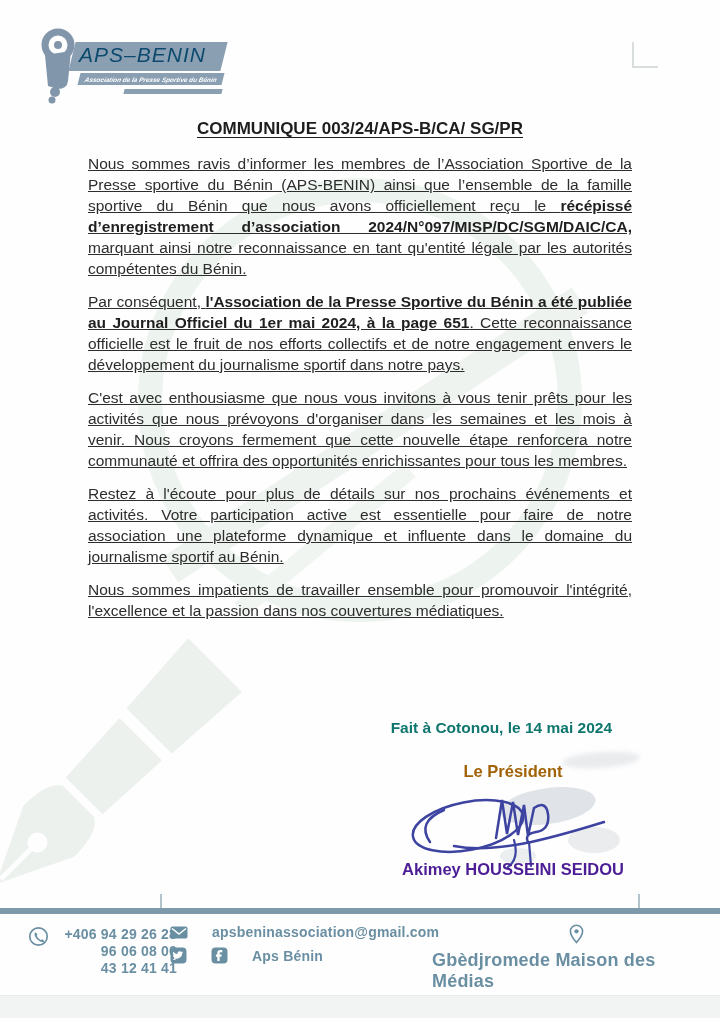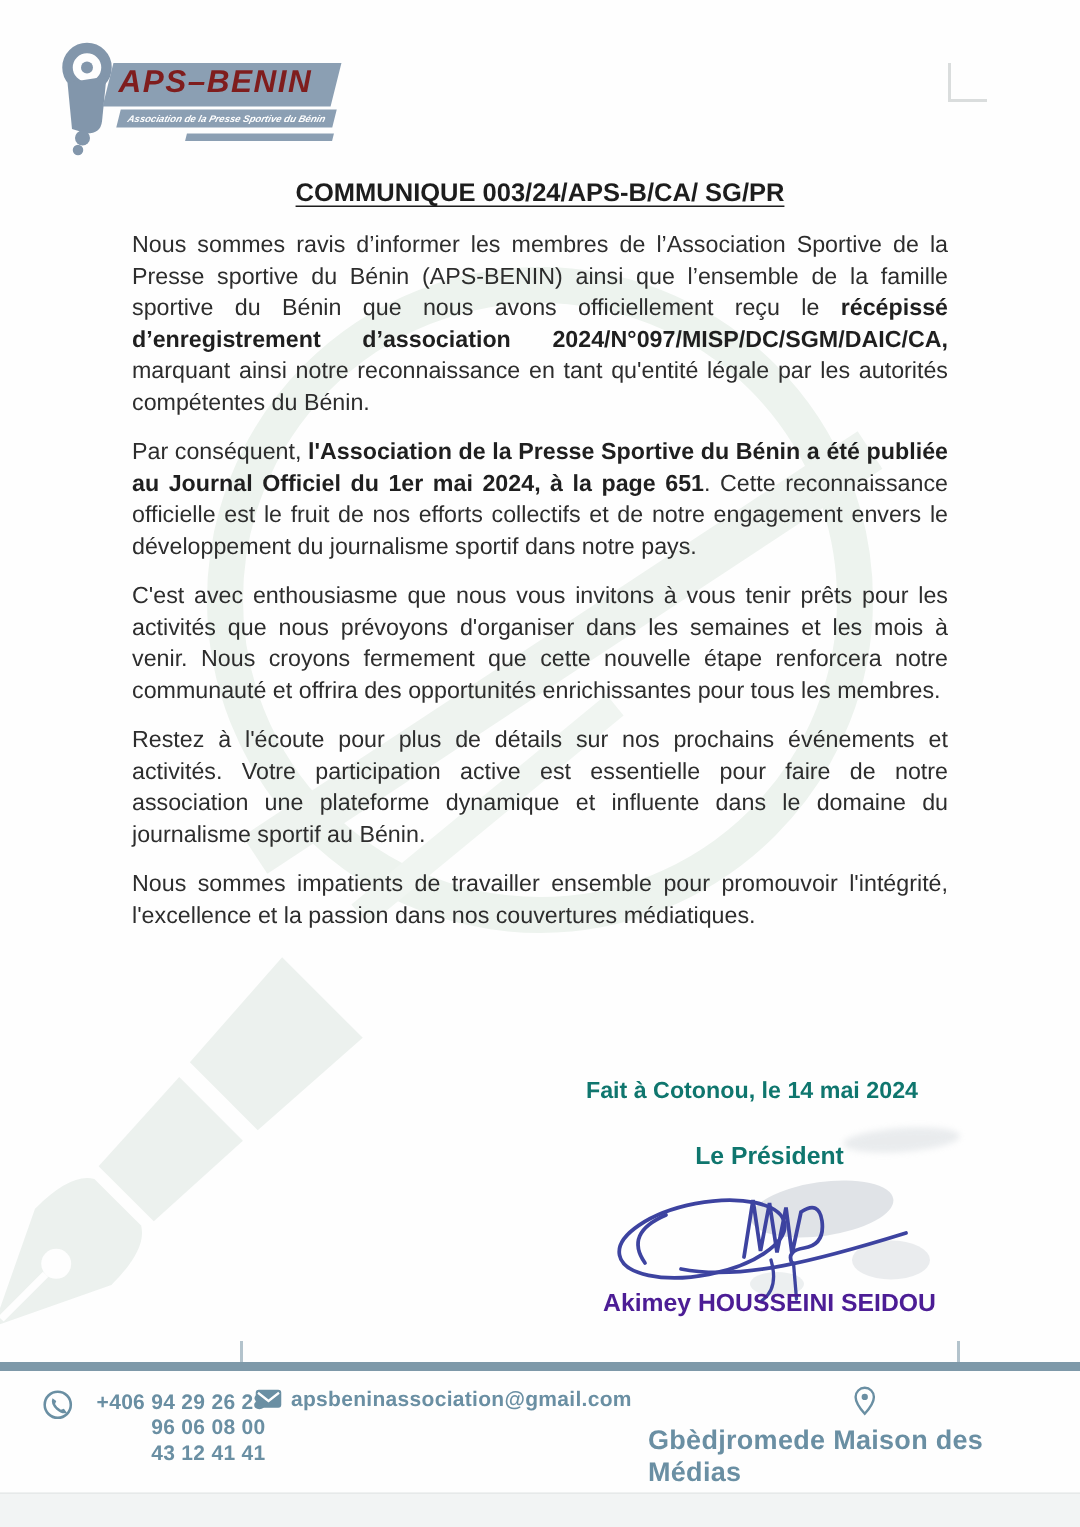--- a/index.html
+++ b/index.html
@@ -8,53 +8,53 @@
     font-family:"Liberation Sans",sans-serif;color:#2d2d2d;overflow:hidden;
   }
   
   .wm{position:absolute;pointer-events:none;}
   .corner-mark{position:absolute;left:632px;top:42px;width:24px;height:24px;
     border-left:2px solid #dadddd;border-bottom:2px solid #dadddd;}
   
   .logo{position:absolute;left:34px;top:26px;width:210px;height:80px;}
   .logo-banner{position:absolute;left:38px;top:16px;width:152px;height:29px;
     background:#8b9fb3;transform:skewX(-14deg);}
-  .logo-title{position:absolute;left:45px;top:17px;font-size:21px;font-weight:bold;
-    font-style:italic;color:#7f1d1d;letter-spacing:1px;white-space:nowrap;}
+  .logo-title{position:absolute;left:45px;top:17px;font-size:21px;font-weight:normal;
+    font-style:italic;color:#0c4a6e;letter-spacing:1px;white-space:nowrap;}
   .logo-substrip{position:absolute;left:45px;top:47px;width:144px;height:12px;
     background:#8b9fb3;transform:skewX(-14deg);display:flex;align-items:center;justify-content:center;}
   .logo-tagline{font-size:6.4px;font-style:italic;font-weight:bold;color:#ffffff;white-space:nowrap;}
   .logo-bar{position:absolute;left:90px;top:63px;width:98px;height:5px;
     background:#8b9fb3;transform:skewX(-14deg);}
   
   .doc-title{position:absolute;left:0;top:119px;width:720px;text-align:center;
     font-size:17px;font-weight:bold;color:#1d1d1d;
     text-decoration:underline;text-underline-offset:3px;}
   .body-text{position:absolute;left:88px;top:153px;width:544px;
     font-size:15.5px;line-height:21px;text-align:justify;color:#2d2d2d;}
-  .body-text p{margin:0 0 12px 0;}
+  .body-text p{margin:0 0 12px 0;text-decoration:underline;}
   .b{font-weight:bold;color:#1f1f1f;}
   .dateline{position:absolute;left:88px;top:675px;width:544px;text-align:right;
     padding-right:20px;box-sizing:border-box;font-size:15.5px;font-weight:bold;color:#0f766e;margin-top:44px;}
   
   .sig-block{position:absolute;left:368px;top:762px;width:290px;height:125px;text-align:center;}
-  .sig-role{position:absolute;left:0;top:0;width:100%;font-size:16.5px;font-weight:bold;color:#0f766e;}
+  .sig-role{position:absolute;left:0;top:0;width:100%;font-size:16.5px;font-weight:bold;color:#a16207;}
   .sig-svg{position:absolute;left:28px;top:22px;}
   .sig-name{position:absolute;left:0;top:98px;width:100%;font-size:16.5px;font-weight:bold;color:#4c1d95;white-space:nowrap;}
   .sig-smudge{position:absolute;left:562px;top:752px;width:78px;height:16px;
     background:#c3cad0;opacity:.35;border-radius:50%;filter:blur(2px);transform:rotate(-4deg);}
   
   .footer-bar{position:absolute;left:0;top:908px;width:720px;height:6px;background:#7e99a9;}
   .footer-tick{position:absolute;top:894px;width:2px;height:14px;background:#b3c3cc;}
   .footer{position:absolute;left:0;top:918px;width:720px;height:76px;
     color:#6a8fa3;font-weight:bold;letter-spacing:.2px;}
   .f-phone{position:absolute;left:28px;top:8px;display:flex;gap:6px;}
   .f-phone-lines{font-size:14px;line-height:17px;text-align:right;width:122px;}
   .f-col2{position:absolute;left:170px;top:6px;}
-  .f-row{display:flex;align-items:center;gap:6px;font-size:14px;margin-bottom:7px;}
+  .f-row{display:flex;align-items:center;gap:24px;font-size:14px;margin-bottom:7px;}
   .f-loc{position:absolute;left:432px;top:6px;display:flex;align-items:center;gap:6px;font-size:18px;flex-direction:column;}
   .icon{flex:0 0 auto;display:inline-block;}
   .bottom-strip{position:absolute;left:0;top:995px;width:720px;height:23px;
     background:#f2f4f4;border-top:1px solid #e6e9e9;}
 </style>
 </head>
 <body>
 
 <div class="page">
 
@@ -141,20 +141,31 @@
     </div>
 
     <div class="f-col2">
       <div class="f-row">
         <svg class="icon" width="18" height="13" viewBox="0 0 18 13">
           <rect x="0.5" y="0.5" width="17" height="12" rx="2" fill="#6a8fa3"></rect>
           <polyline points="2,2.5 9,8 16,2.5" fill="none" stroke="#fefefe" stroke-width="1.5"></polyline>
         </svg>
         <span>apsbeninassociation@gmail.com</span>
       </div>
+      <div class="f-row">
+        <svg class="icon" width="17" height="17" viewBox="0 0 17 17">
+          <rect x="0.5" y="0.5" width="16" height="16" rx="4" fill="#6a8fa3"></rect>
+          <path fill="#fefefe" d="M4,11.6 c4.6,1 8.2,-1.6 8.2,-5.3 l1.2,-1 l-1.4,0.2 l0.9,-1.2 l-1.5,0.6 a2.4,2.4 0 0 0 -4,2.1 c-1.8,-0.2 -3.2,-1 -4.2,-2.2 c-0.6,1.4 -0.2,2.6 0.8,3.4 l-1.1,-0.3 c0,1.3 0.9,2.2 2,2.5 l-1.1,0.1 c0.5,1 1.4,1.5 2.5,1.6 c-0.9,0.7 -2,1 -3.3,0.9 Z"></path>
+        </svg>
+        <svg class="icon" width="17" height="17" viewBox="0 0 17 17">
+          <rect x="0.5" y="0.5" width="16" height="16" rx="4" fill="#6a8fa3"></rect>
+          <path fill="#fefefe" d="M9.4,5.2 h1.9 V3.1 h-2.1 c-1.9,0 -2.9,1.2 -2.9,3.1 v1.4 H4.9 v2.1 h1.4 V14 h2.3 V9.7 h1.8 l0.3,-2.1 H8.6 V6.2 c0,-0.7 0.3,-1 0.8,-1 Z"></path>
+        </svg>
+        <span>Aps Bénin</span>
+      </div>
     </div>
 
     <div class="f-loc">
       <svg class="icon" width="15" height="20" viewBox="0 0 15 20">
         <path d="M7.5,1.2 a6.1,6.1 0 0 1 6.1,6.1 c0,4.4 -6.1,11.2 -6.1,11.2 s-6.1,-6.8 -6.1,-11.2 a6.1,6.1 0 0 1 6.1,-6.1 Z" fill="none" stroke="#6a8fa3" stroke-width="1.6"></path>
         <circle cx="7.5" cy="7.3" r="2.1" fill="#6a8fa3"></circle>
       </svg>
       <span>Gbèdjromede Maison des Médias</span>
     </div>
   </div>

